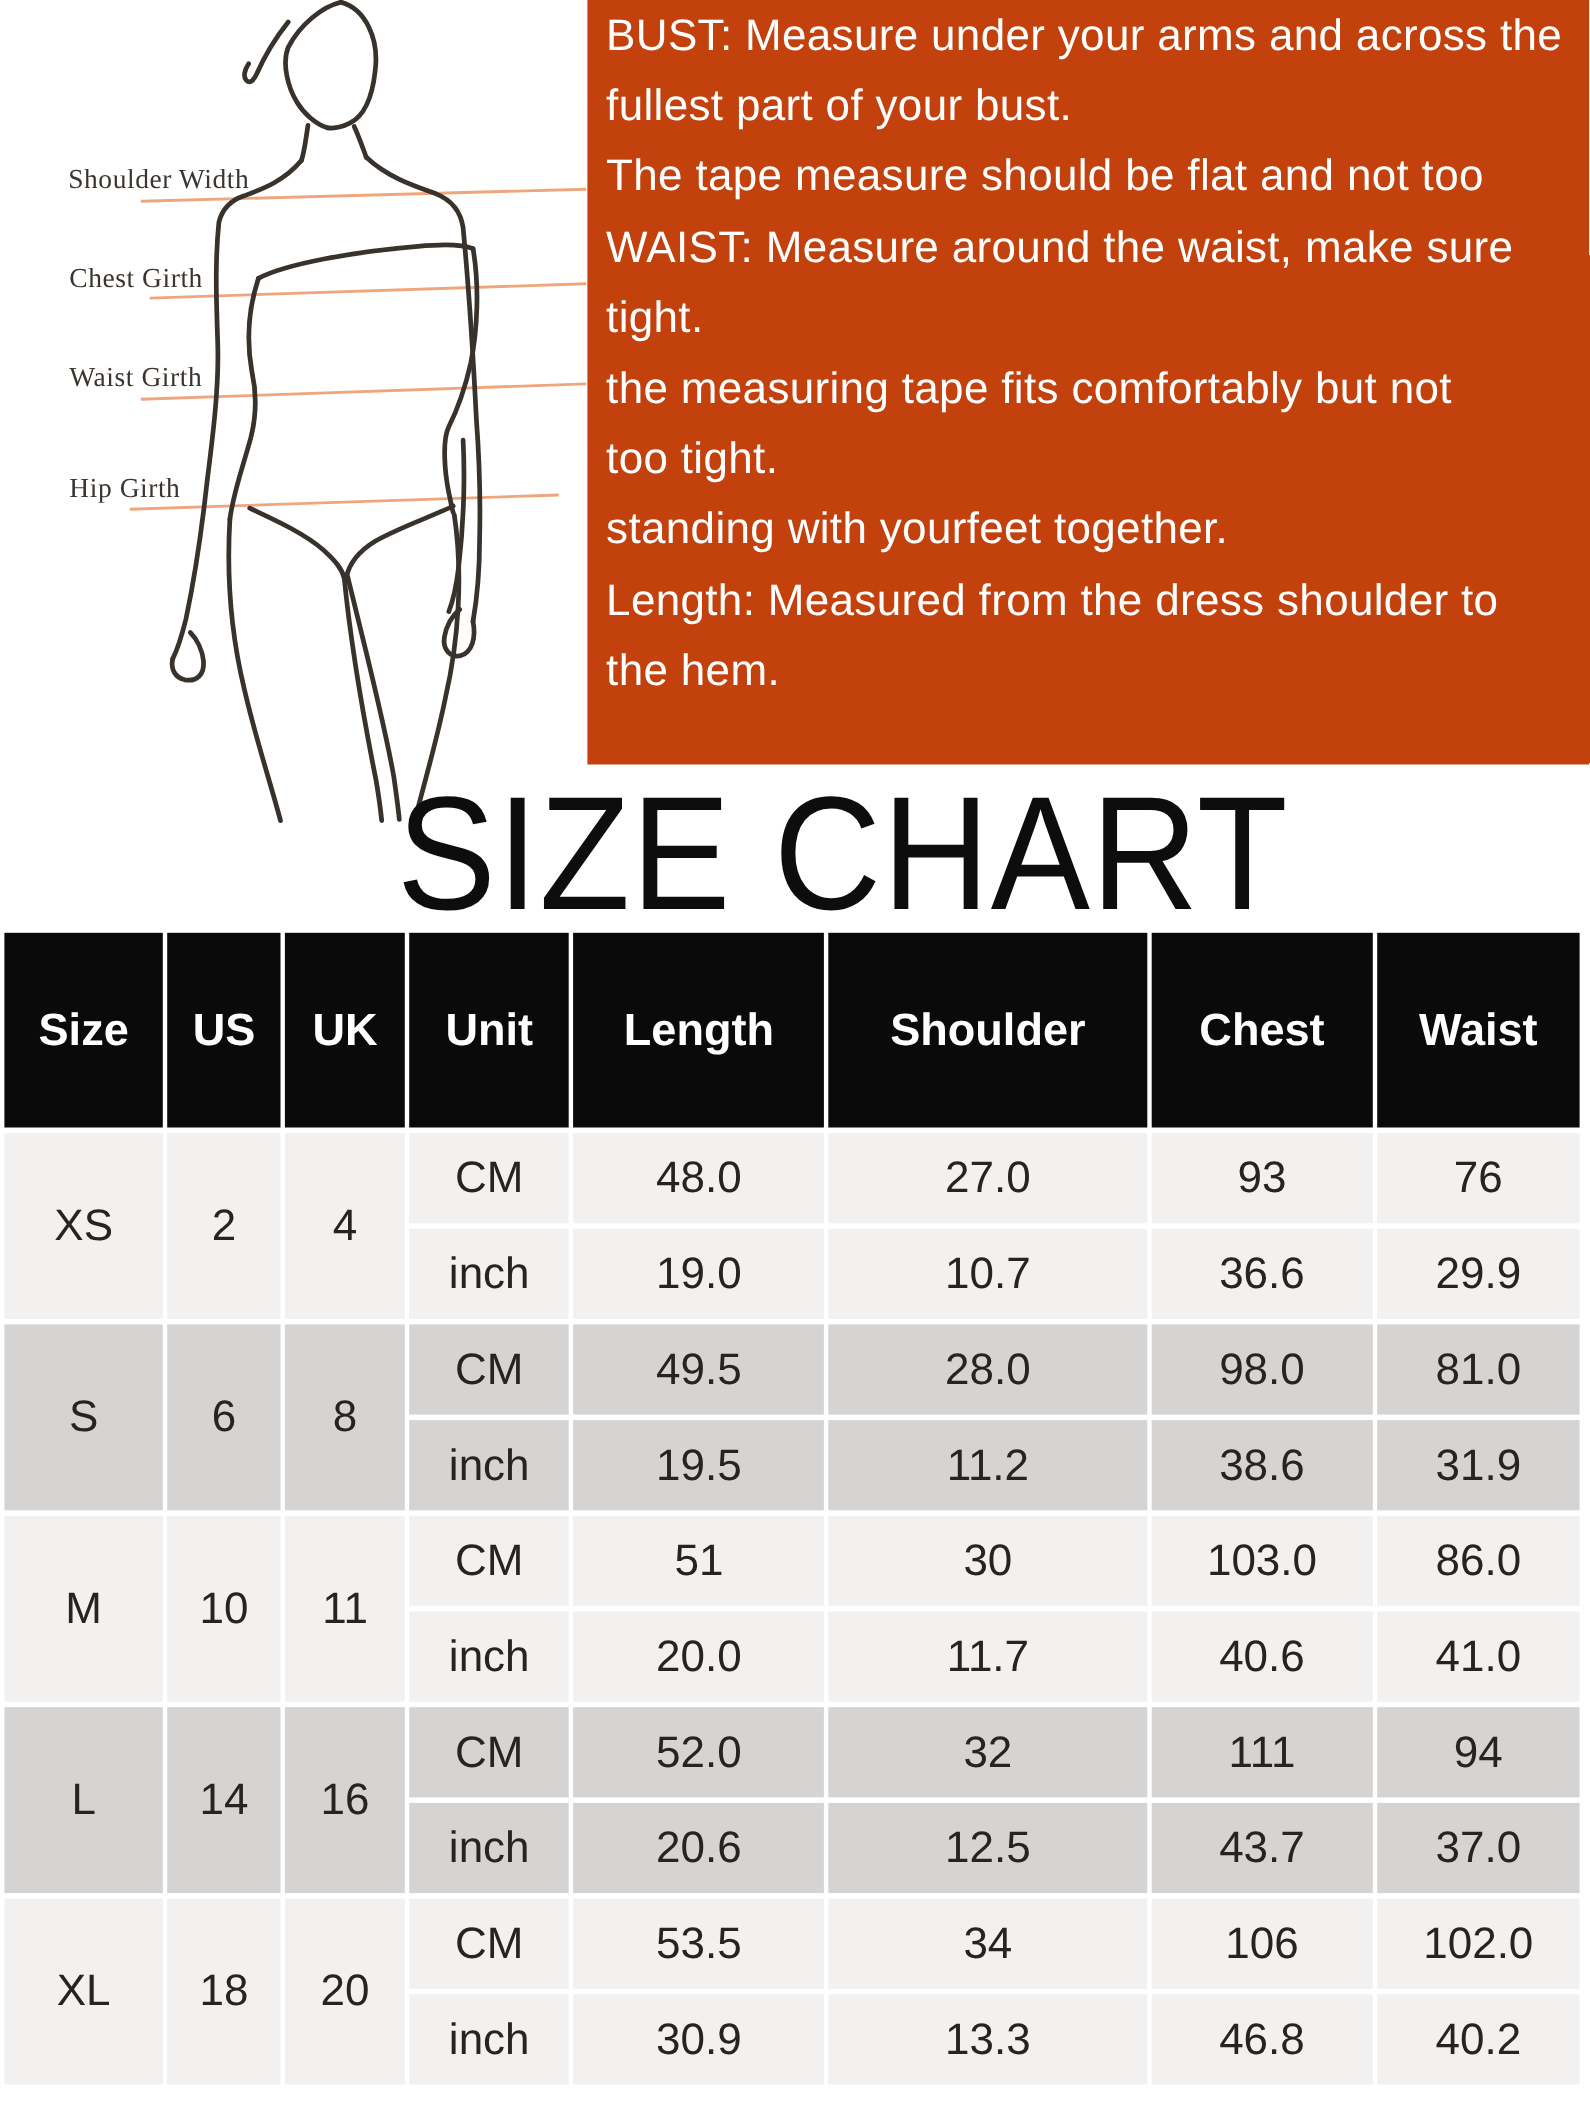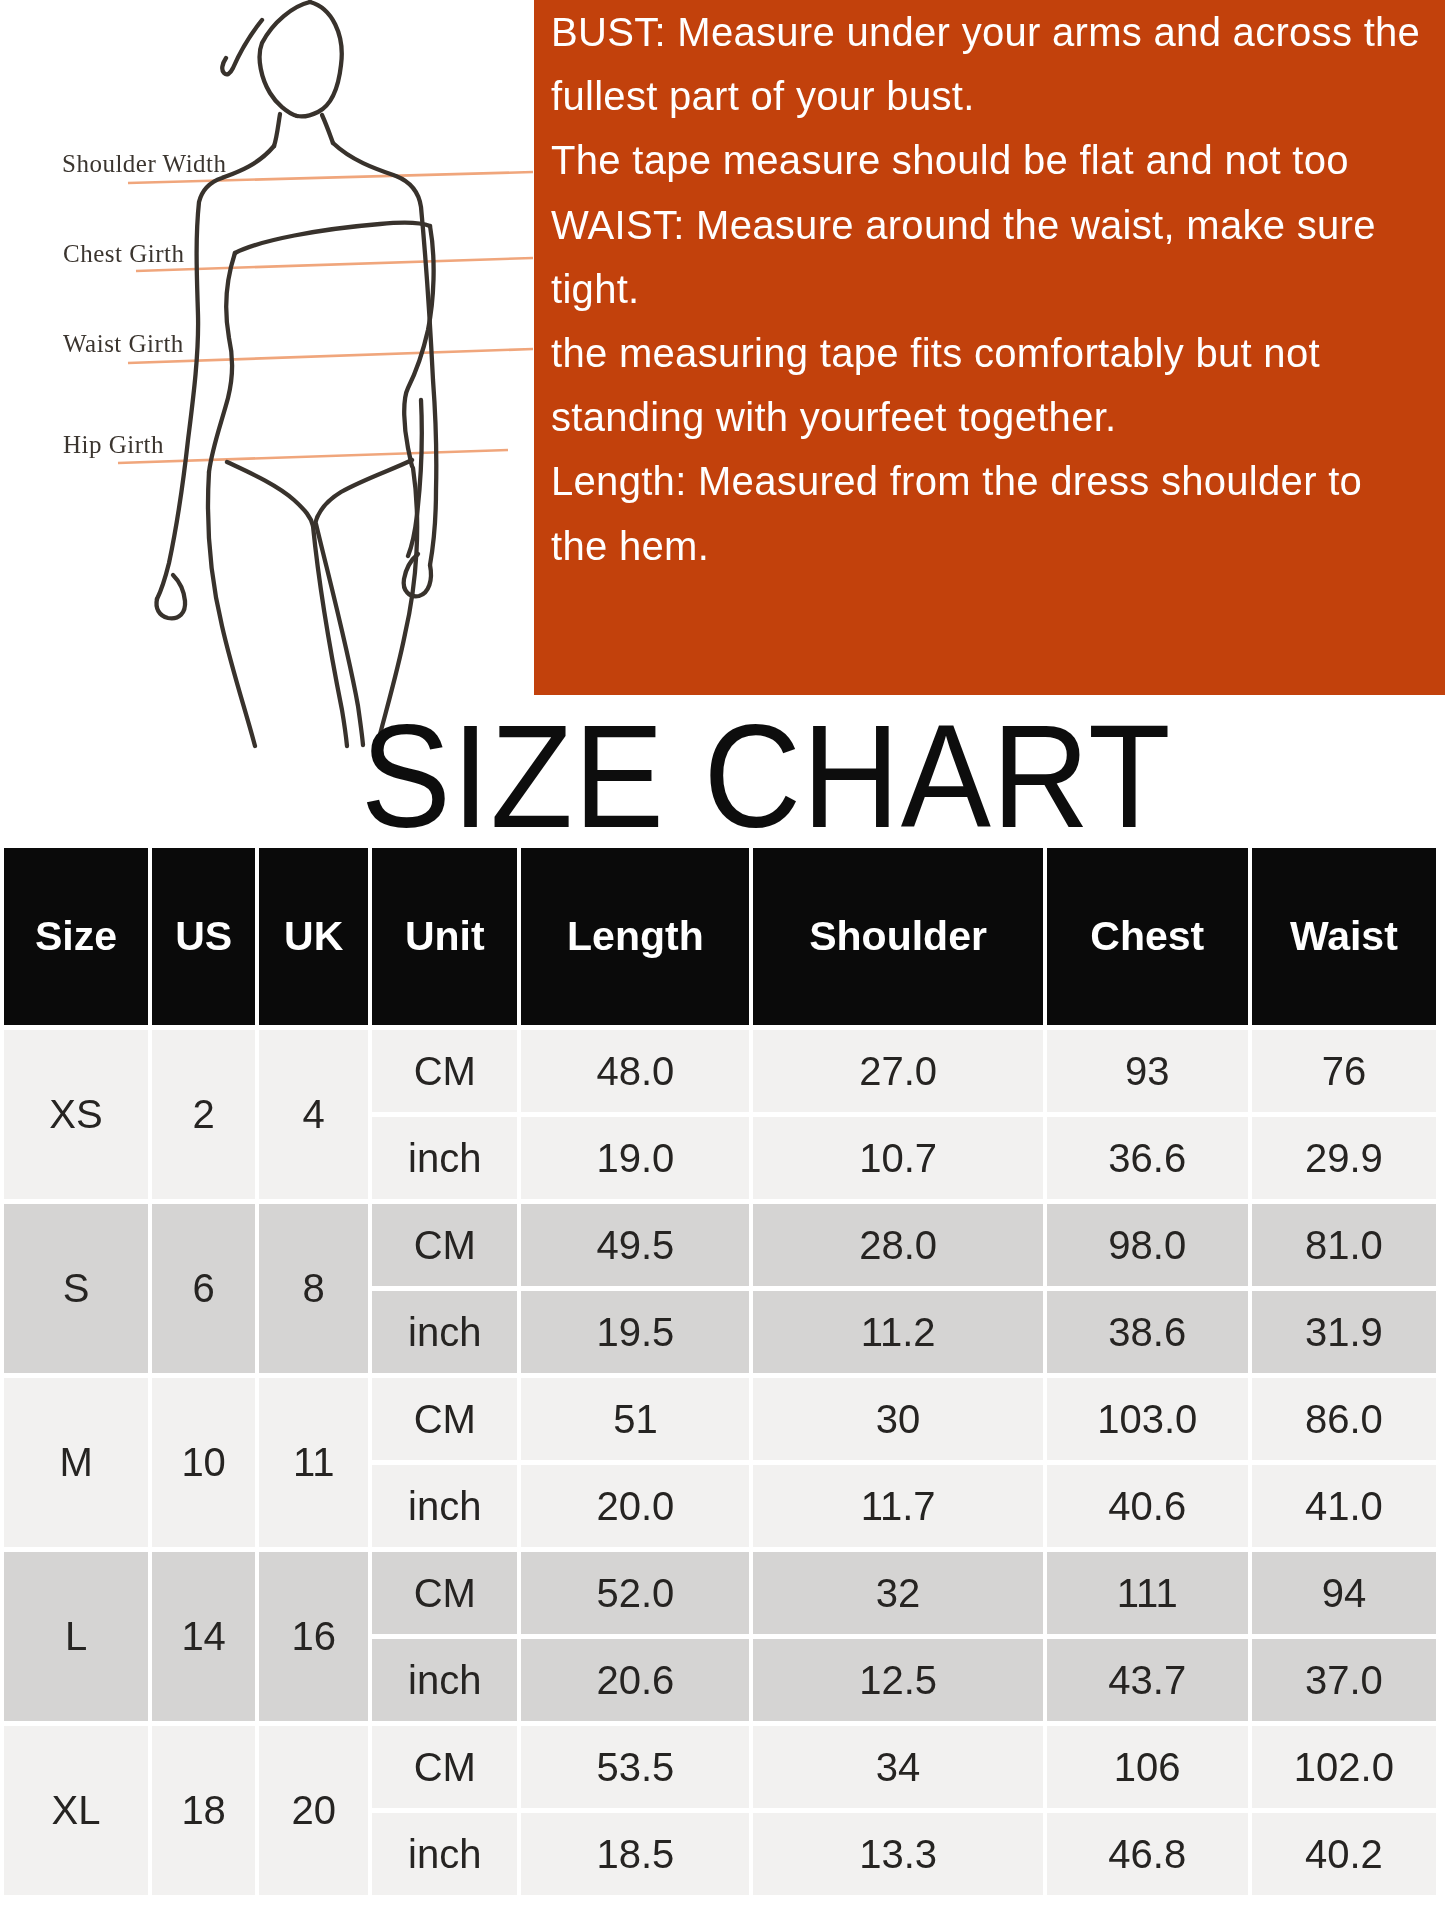--- a/index.html
+++ b/index.html
@@ -79,20 +79,21 @@
     <span class="fig-label lbl-hip">Hip Girth</span>
   </div>
 
   <div class="info-box">
     <div class="instr-line">BUST: Measure under your arms and across the</div>
     <div class="instr-line">fullest part of your bust.</div>
     <div class="instr-line">The tape measure should be flat and not too</div>
     <div class="instr-line">WAIST: Measure around the waist, make sure</div>
     <div class="instr-line">tight.</div>
     <div class="instr-line">the measuring tape fits comfortably but not</div>
+    <div class="instr-line">too tight.</div>
     <div class="instr-line">standing with yourfeet together.</div>
     <div class="instr-line">Length: Measured from the dress shoulder to</div>
     <div class="instr-line">the hem.</div>
   </div>
 
   <div class="title">SIZE CHART</div>
 
   <table class="size-table">
     <colgroup>
       <col style="width:144px">
@@ -195,21 +196,21 @@
         <td rowspan="2">18</td>
         <td rowspan="2">20</td>
         <td>CM</td>
         <td>53.5</td>
         <td>34</td>
         <td>106</td>
         <td>102.0</td>
       </tr>
       <tr class="light">
         <td>inch</td>
-        <td>18.5</td>
+        <td>30.9</td>
         <td>13.3</td>
         <td>46.8</td>
         <td>40.2</td>
       </tr>
     </tbody>
   </table>
 
 </div>
 
 </body></html>

